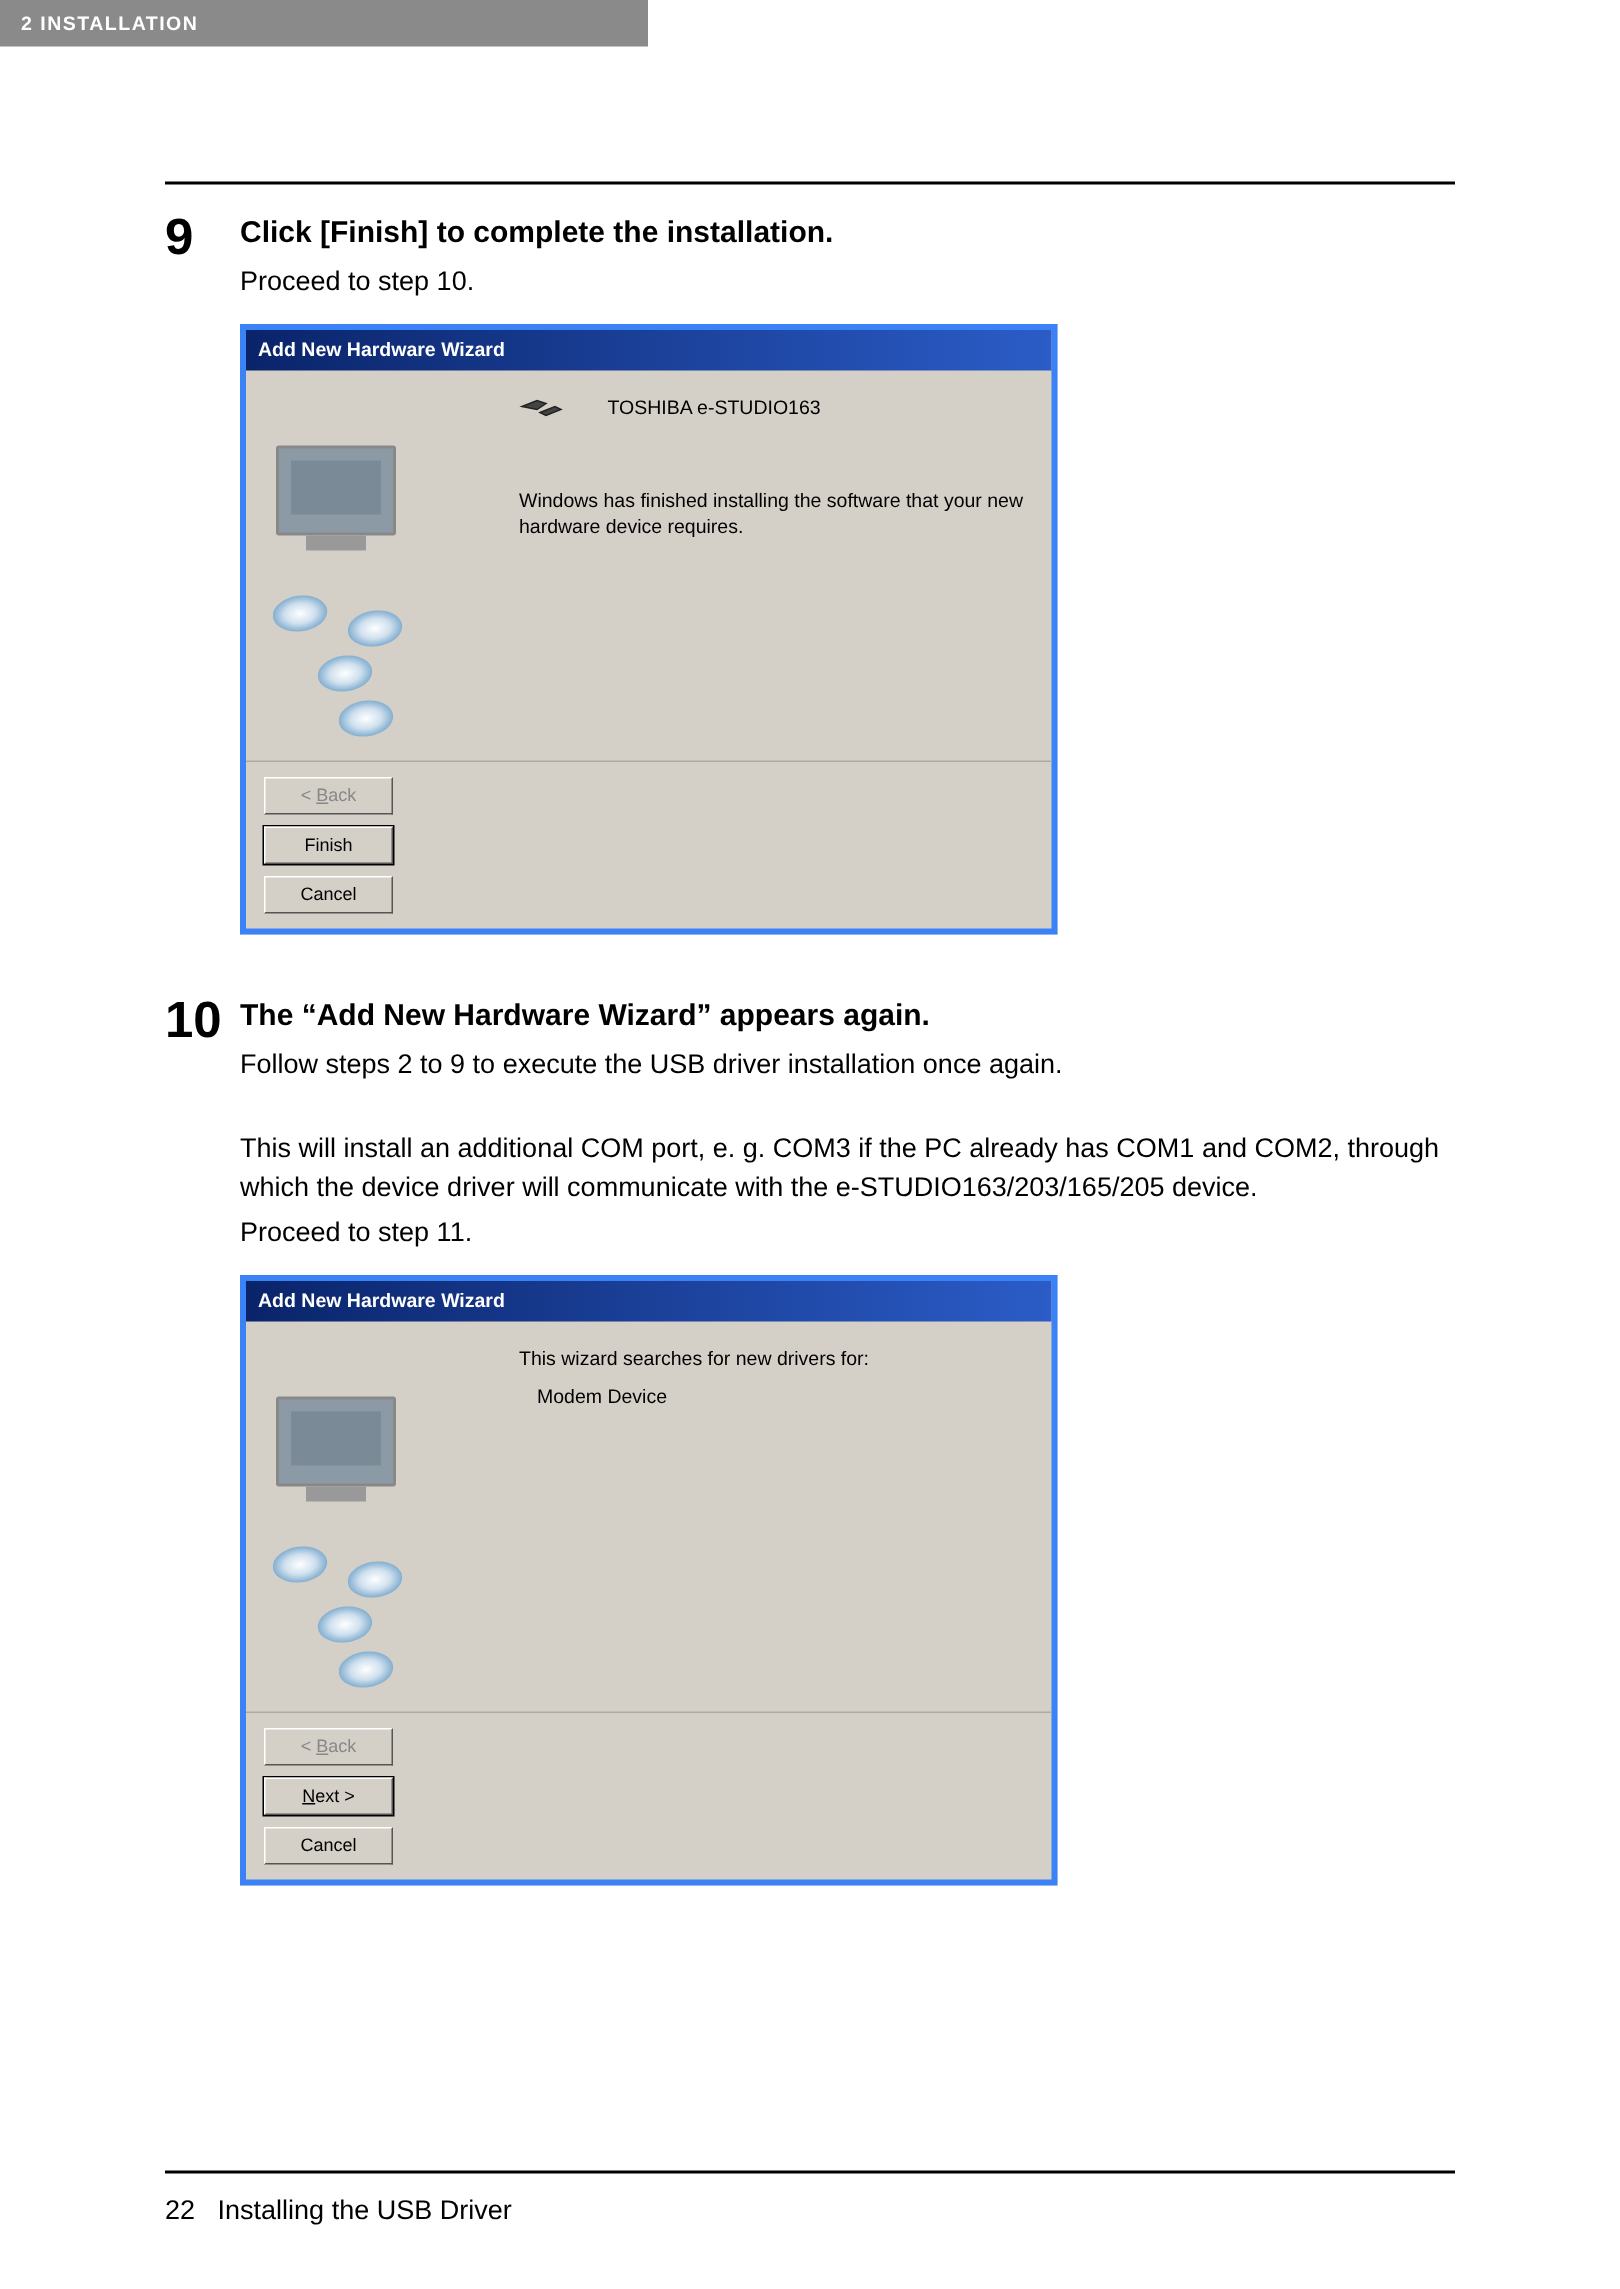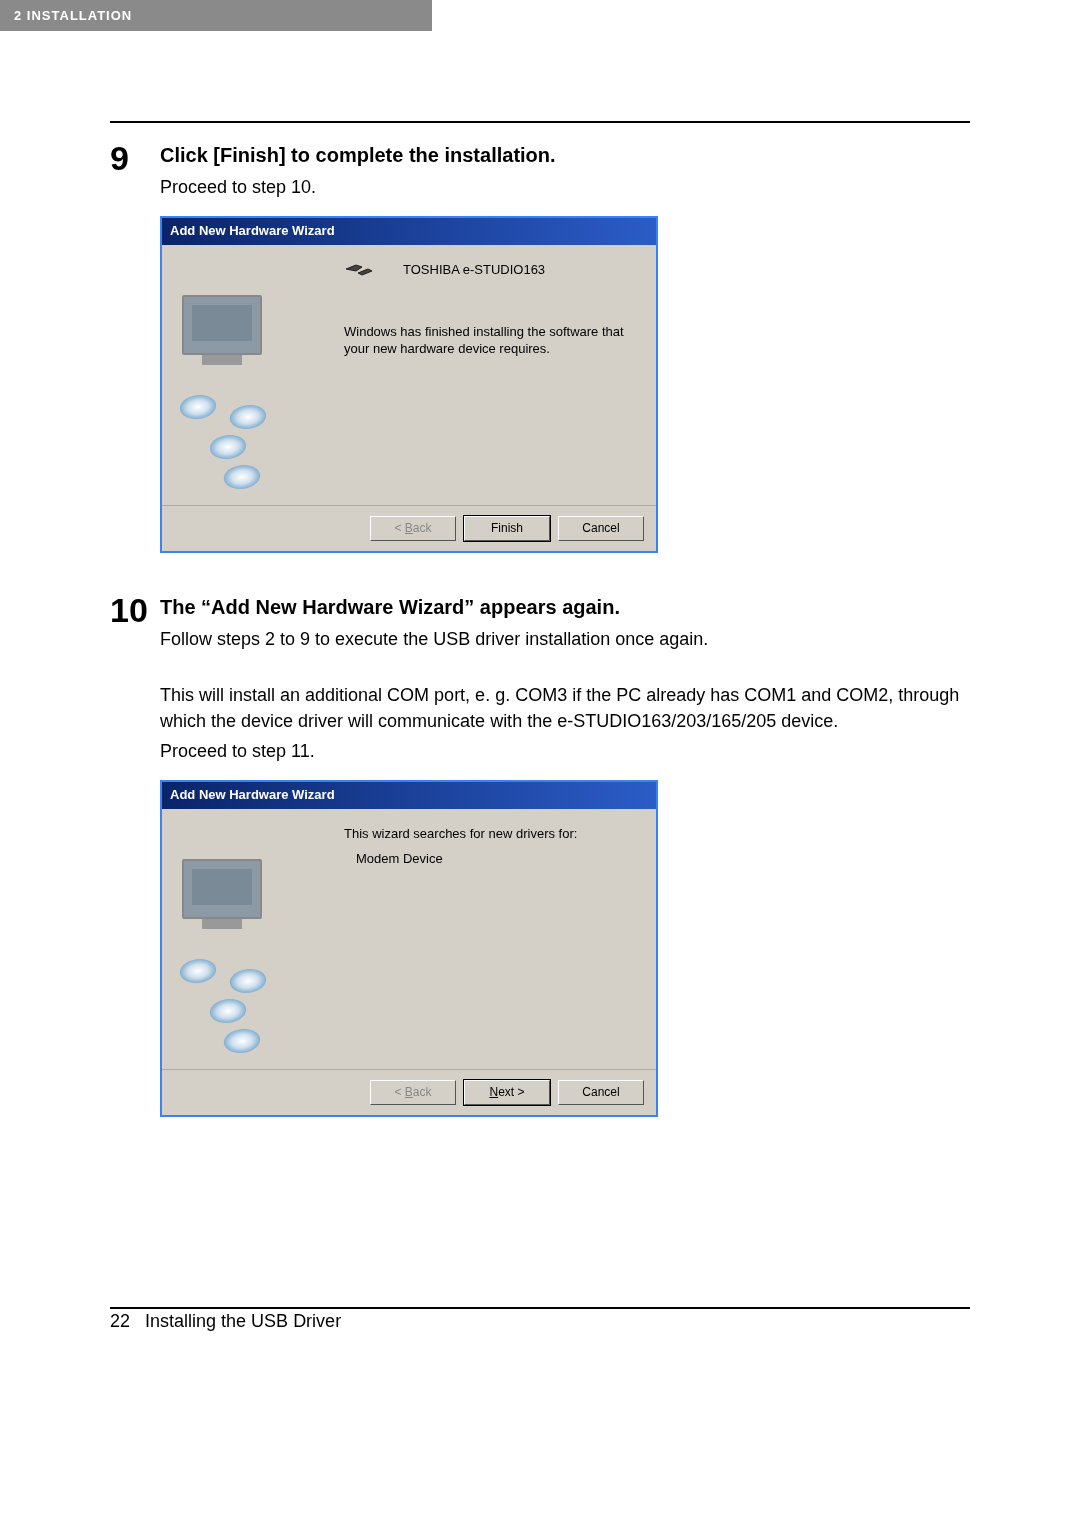--- a/index.html
+++ b/index.html
@@ -48,22 +48,22 @@
     .step-heading {
       font-weight: bold;
       font-size: 20px;
       margin-bottom: 4px;
     }
     .step-text {
       margin-bottom: 4px;
     }
     
     .wizard {
-      width: 498px;
-      border: 2px solid #3b82f6;
+      width: 545px;
+      border: 4px solid #3b82f6;
       background: #d4d0c8;
       margin-top: 16px;
       font-family: Tahoma, Arial, sans-serif;
     }
     .wizard-title {
       background: linear-gradient(to right, #0a246a, #2b5cc7);
       color: #fff;
       font-weight: bold;
       font-size: 13px;
       padding: 4px 8px;
@@ -137,20 +137,21 @@
     .hw-icon svg { width:100%; height:100%; }
     .hw-name { font-size: 13px; }
     .wizard-p { margin-top: 10px; line-height: 1.35; }
     .wizard-indent { margin-left: 12px; margin-top: 6px; margin-bottom: 20px; }
     .wizard-buttons {
       border-top: 1px solid #aaa;
       padding: 10px 12px;
       display: flex;
       justify-content: flex-end;
       gap: 8px;
+      flex-direction: column;
     }
     .wbtn {
       width: 86px;
       height: 25px;
       font-size: 12px;
       font-family: Tahoma, Arial, sans-serif;
       background: #d4d0c8;
       border-top: 1px solid #fff;
       border-left: 1px solid #fff;
       border-right: 1px solid #555;
@@ -164,21 +165,21 @@
     .wbtn.default {
       box-shadow: 0 0 0 1px #000;
     }
     .accel { text-decoration: underline; }
     .footer-rule {
       border-top: 2px solid #000;
       margin-top: 190px;
     }
     .footer {
       font-size: 18px;
-      padding-top: 2px;
+      padding-top: 14px;
     }
   </style>
 </head>
 <body>
 
 <div class="header-tab">2   INSTALLATION</div>
 
 <div class="content-wrap">
   <div class="top-rule"></div>
 

